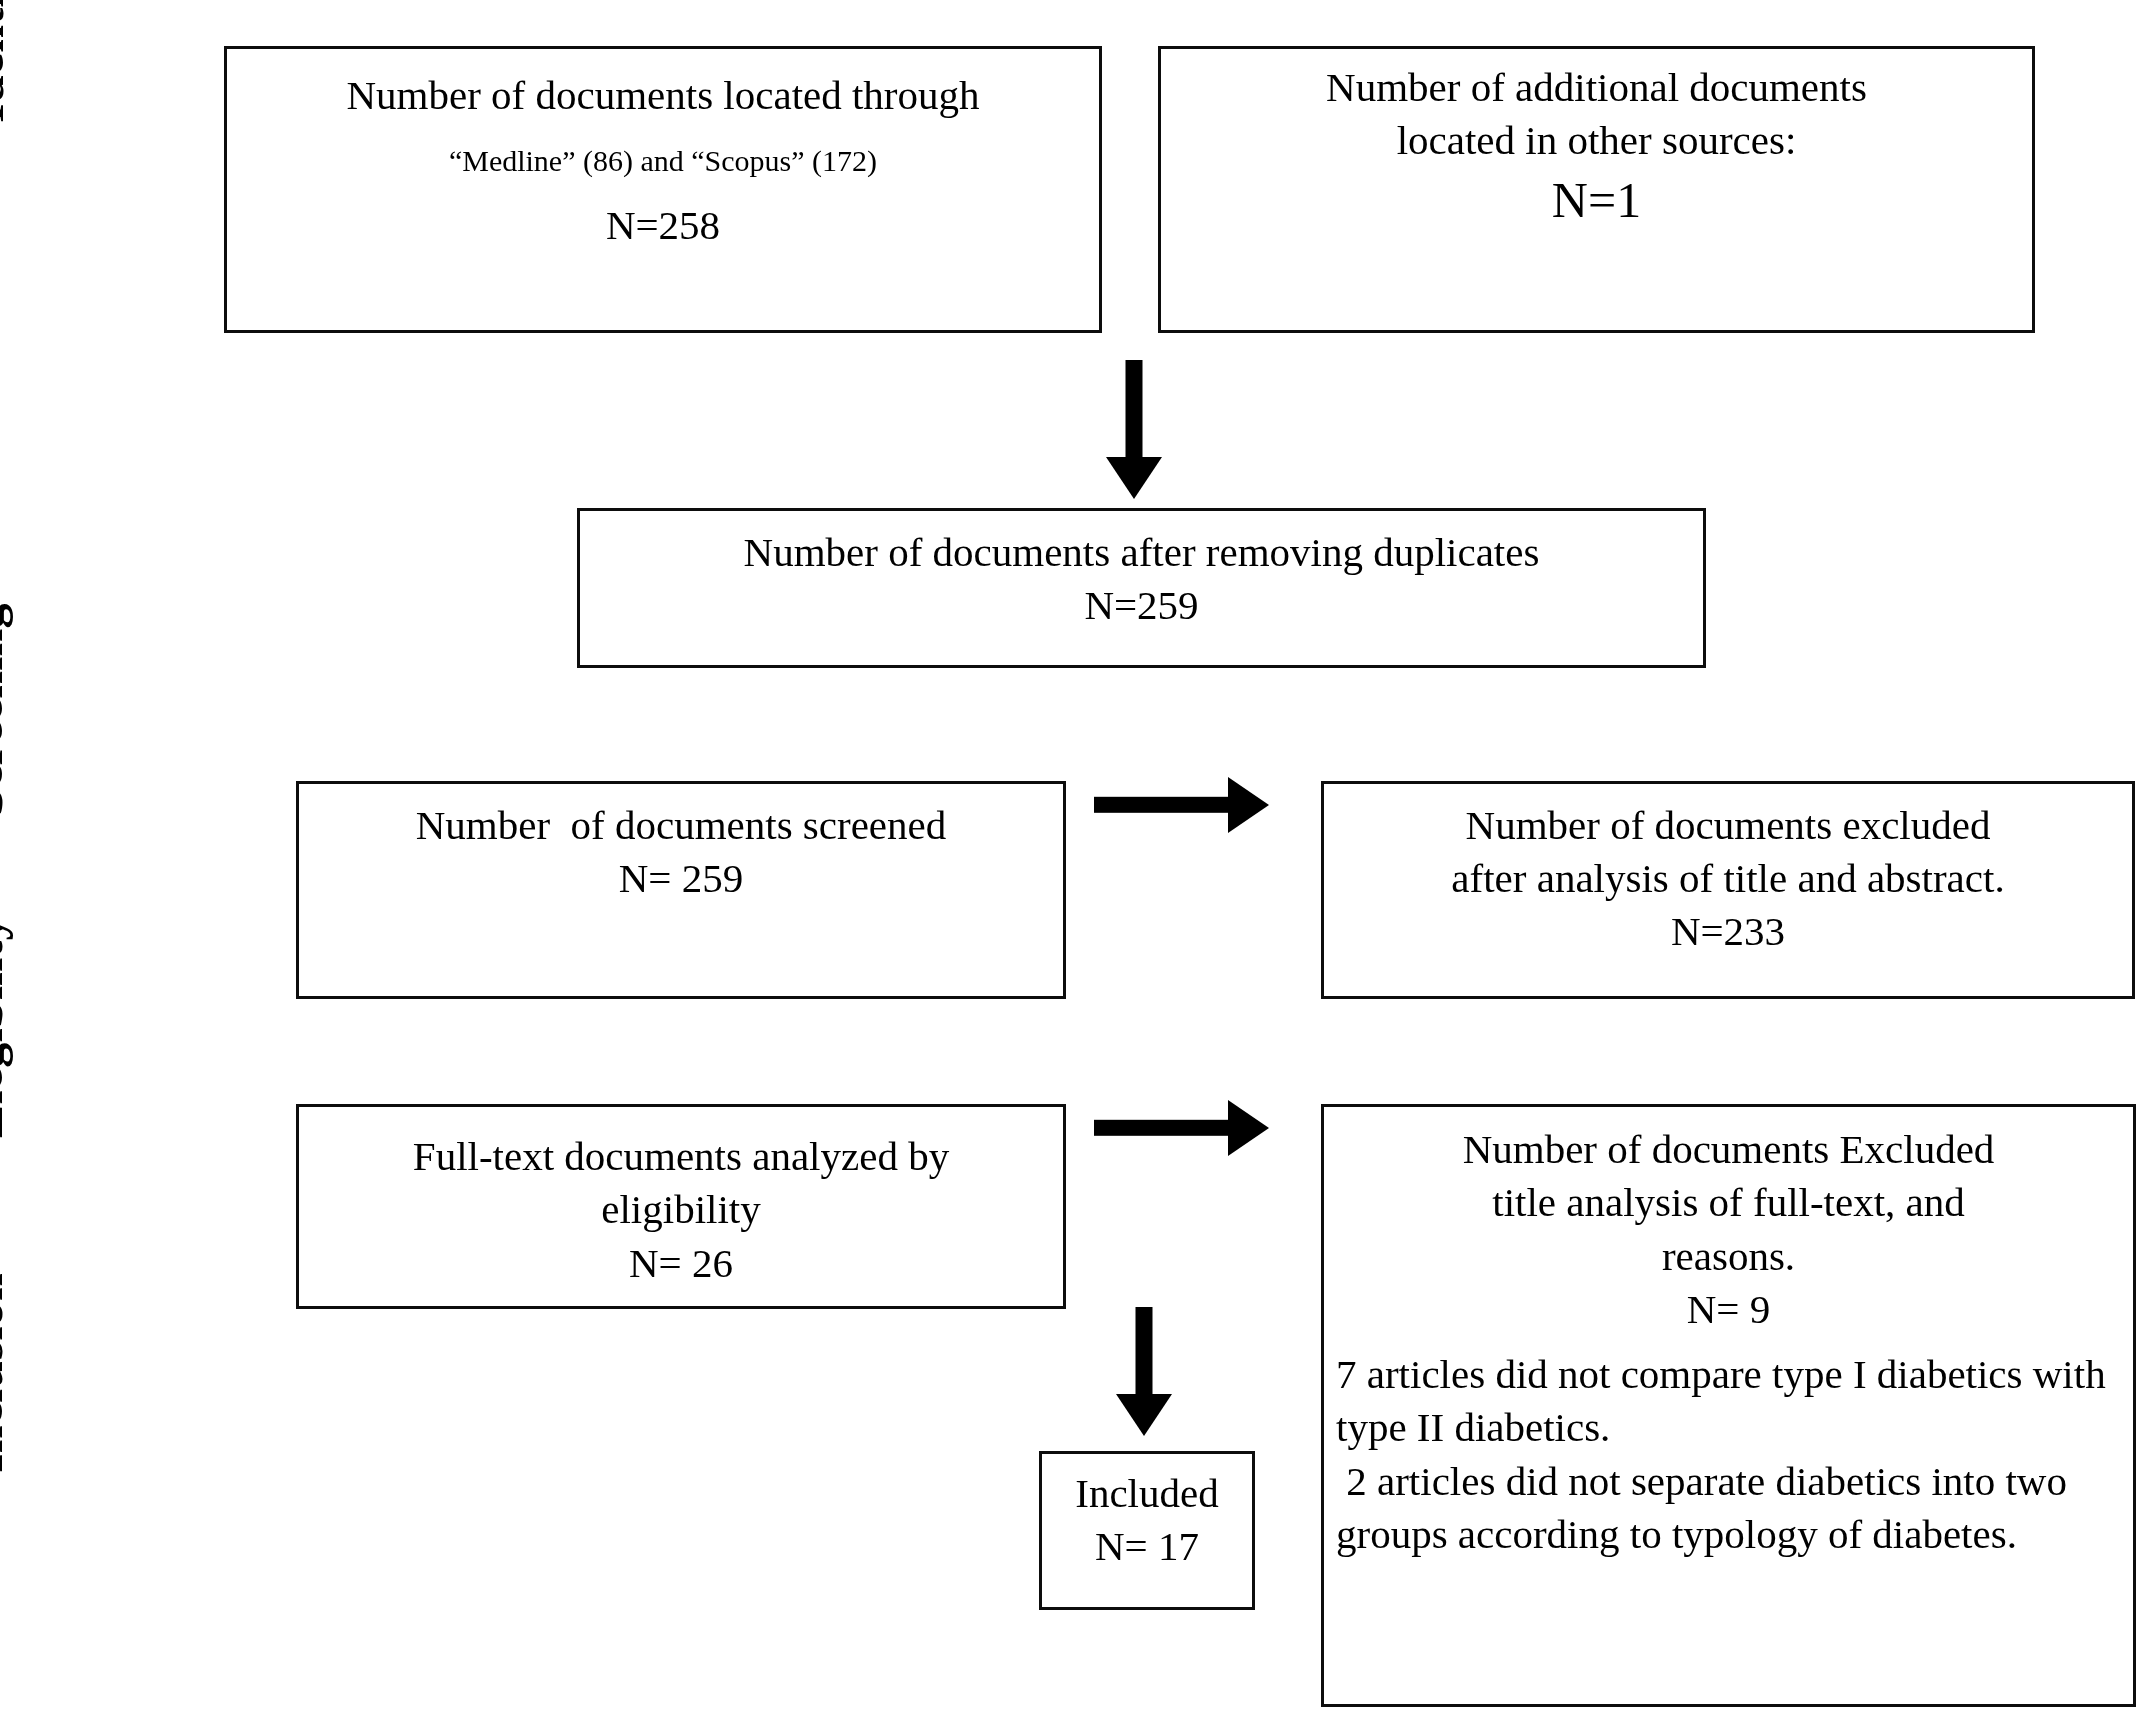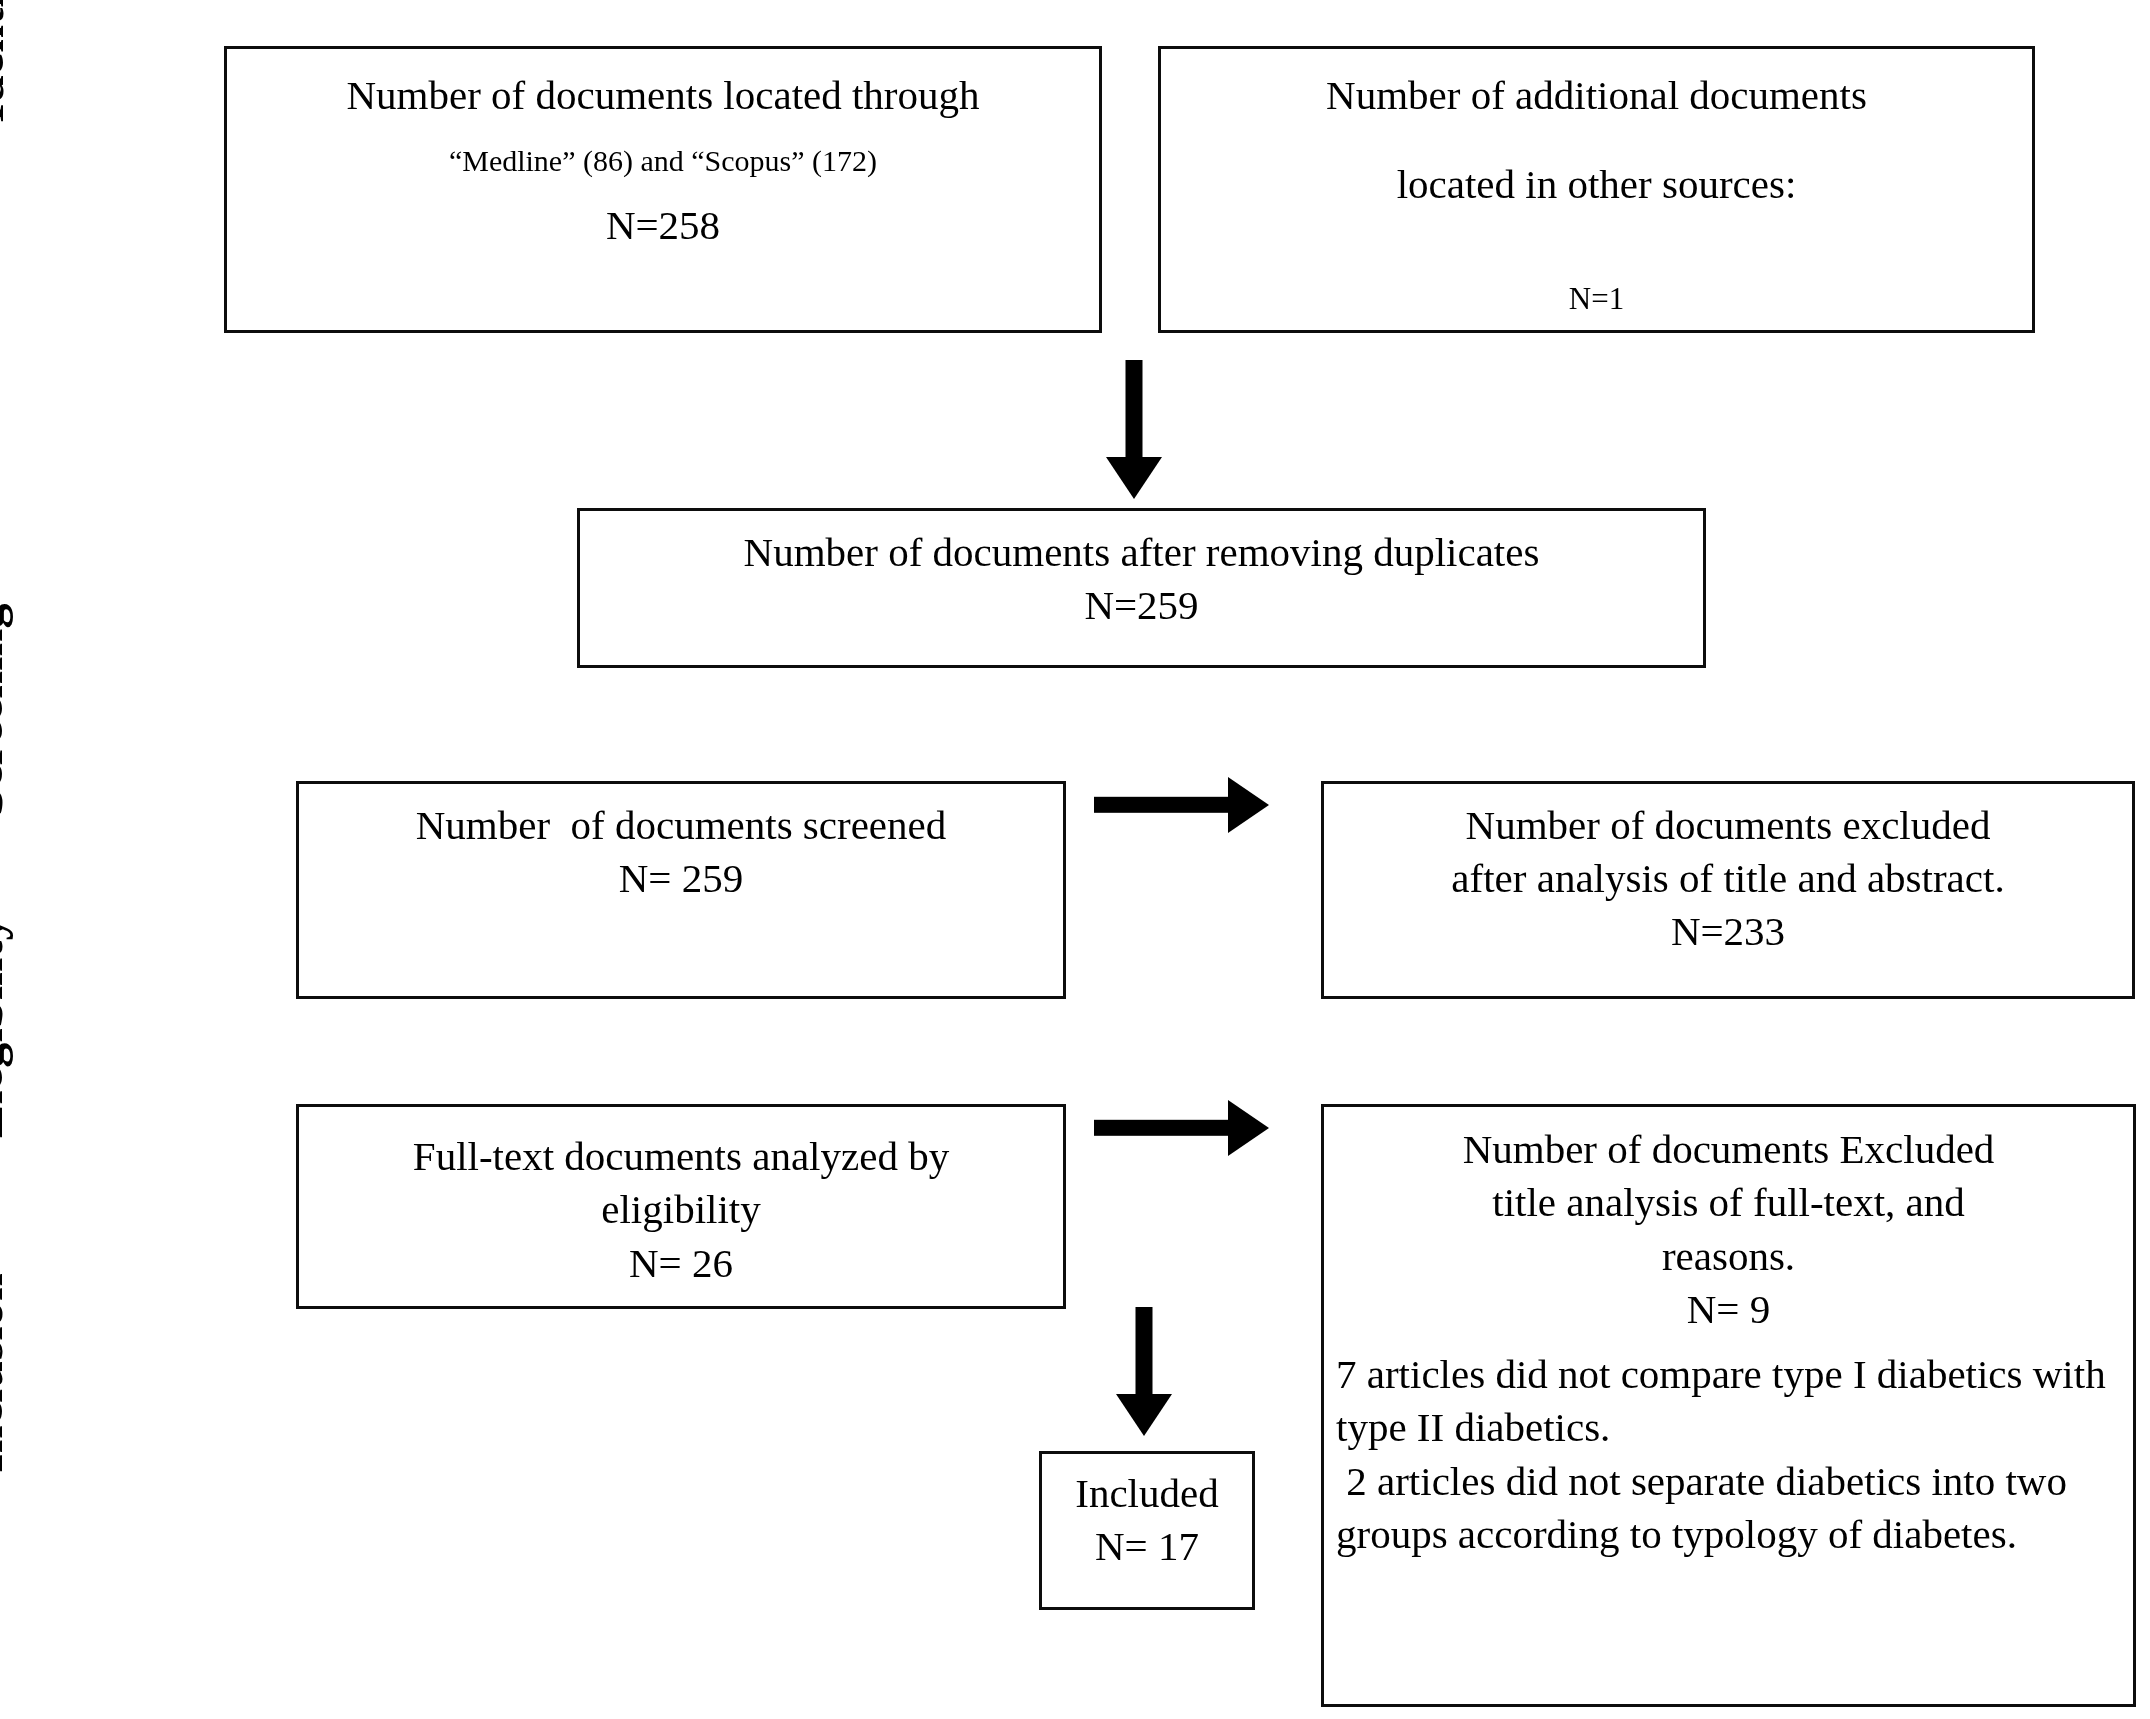--- a/index.html
+++ b/index.html
@@ -111,24 +111,24 @@
   <div class="stage-label" style="left:14.5px; top:1078px; font-size:50px; width:302px; height:60px; line-height:60px;">Elegibility</div>
 
   <div class="stage-label" style="left:14.5px; top:1413px; font-size:50px; width:276px; height:60px; line-height:60px;">Inclusion</div>
 
   <div class="flow-box" style="left:224px; top:46px; width:878px; height:287px; padding-top:20px;gap:19px;">
     <span class="line" style="font-size:41px;">Number of documents located through</span>
     <span class="line" style="font-size:30px;">“Medline” (86) and “Scopus” (172)</span>
     <span class="line" style="font-size:41px;">N=258</span>
   </div>
 
-  <div class="flow-box" style="left:1158px; top:46px; width:877px; height:287px; padding-top:20px;gap:36px;">
+  <div class="flow-box" style="left:1158px; top:46px; width:877px; height:287px; padding-top:12px;">
     <span class="line" style="font-size:41px;">Number of additional documents</span>
     <span class="line" style="font-size:41px;">located in other sources:</span>
-    <span class="line" style="font-size:31px;margin-top:31px;">N=1</span>
+    <span class="line" style="font-size:50px;">N=1</span>
   </div>
 
   <div class="arrow-v" style="left:1102px; top:360px; width:63px; height:139px;">
     <div class="shaft" style="width:17px; height:99px;"></div>
     <div class="head"></div>
   </div>
 
   <div class="flow-box" style="left:577px; top:508px; width:1129px; height:160px; padding-top:14.5px;">
     <span class="line" style="font-size:41px;">Number of documents after removing duplicates</span>
     <span class="line" style="font-size:41px;">N=259</span>

